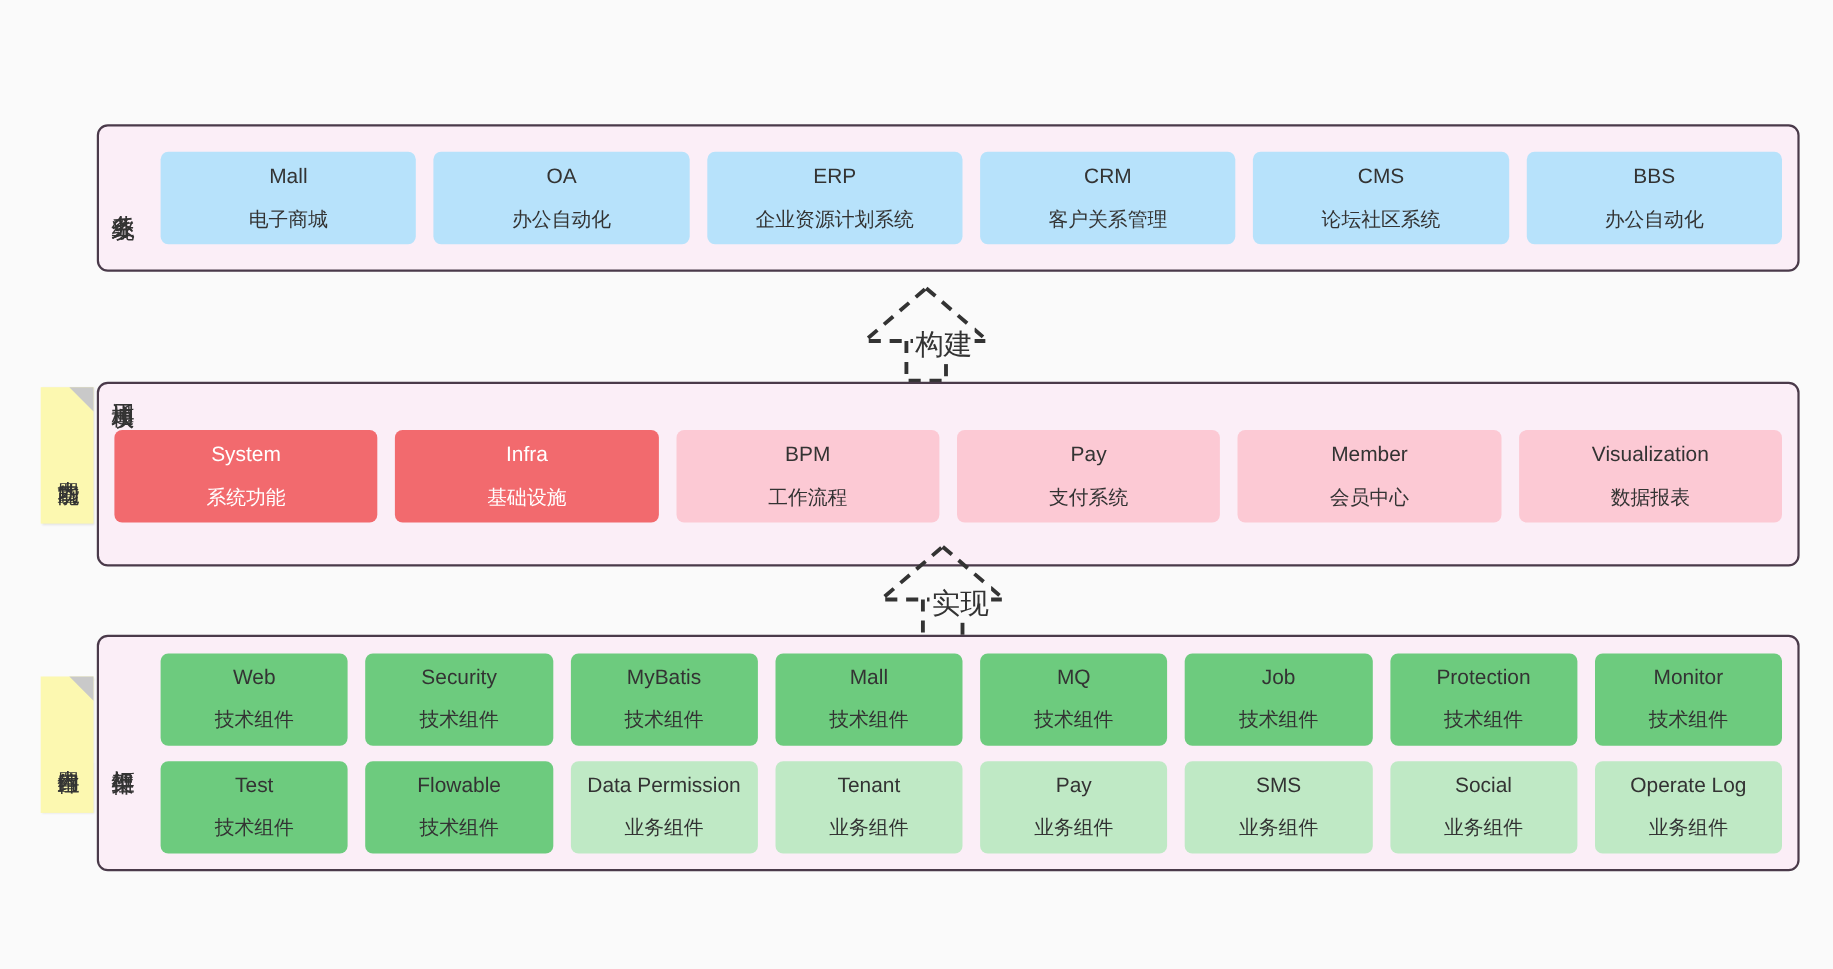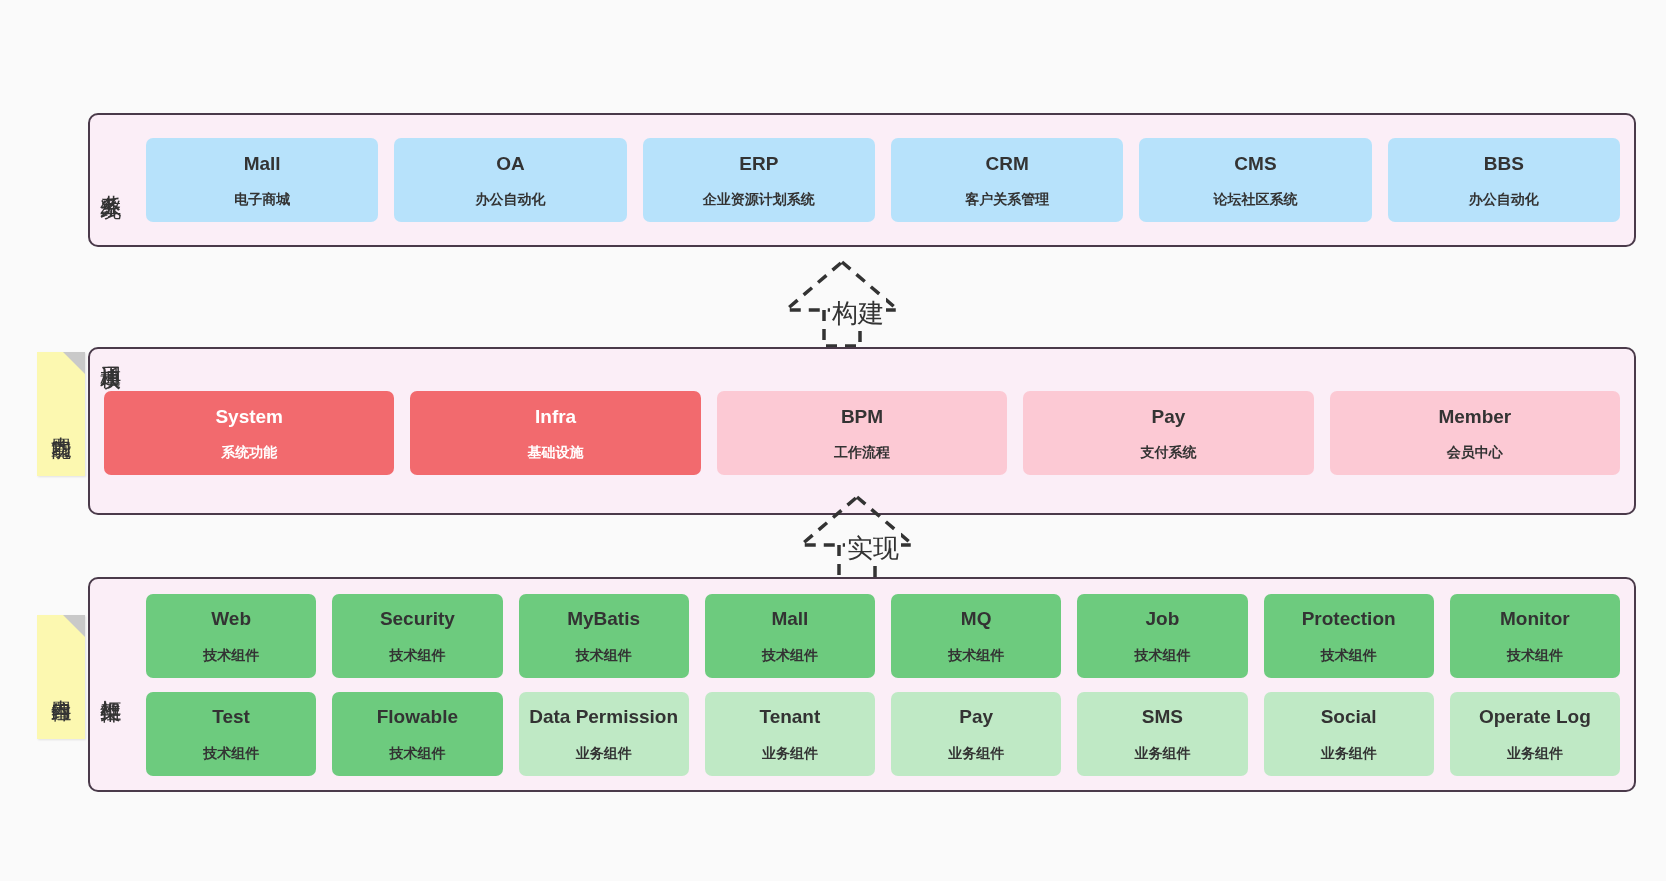--- a/index.html
+++ b/index.html
@@ -40,21 +40,20 @@
     letter-spacing: 1px;
     user-select: none;
   }
   .layer-body {
     flex: 1 1 auto;
     display: flex;
     align-items: center;
     justify-content: space-between;
     padding: 0 14px;
     gap: 16px;
-    font-weight: bold;
   }
   .layer-body.two-rows {
     flex-direction: column;
     justify-content: center;
     gap: 14px;
     padding: 14px;
   }
   .row {
     display: flex;
     width: 100%;
@@ -69,21 +68,21 @@
     display: flex;
     flex-direction: column;
     align-items: center;
     justify-content: center;
     text-align: center;
     box-sizing: border-box;
     padding: 6px 4px;
     line-height: 1.22;
   }
   .card .en { font-size: 19px; }
-  .card .cn { font-size: 14px; margin-top: 16px; }
+  .card .cn { font-size: 18px; margin-top: 16px; }
 
   .card.blue  { background: #b7e2fb; color: #333333; height: 84px; }
   .card.red   { background: #f26a6e; color: #ffffff; height: 84px; }
   .card.pink  { background: #fcc9d4; color: #333333; height: 84px; }
   .card.green { background: #6dcb7e; color: #333333; height: 84px; }
   .card.lightgreen { background: #bfe9c5; color: #333333; height: 84px; }
 
   
   #layer-business { left: 88px;  top: 113px; width: 1548px; height: 134px; }
   #layer-common   { left: 88px;  top: 347px; width: 1548px; height: 168px; flex-direction: column; }
@@ -200,20 +199,24 @@
       <span class="cn">工作流程</span>
     </div>
     <div class="card pink">
       <span class="en">Pay</span>
       <span class="cn">支付系统</span>
     </div>
     <div class="card pink">
       <span class="en">Member</span>
       <span class="cn">会员中心</span>
     </div>
+    <div class="card pink">
+      <span class="en">Visualization</span>
+      <span class="cn">数据报表</span>
+    </div>
   </div>
 </div>
 
 <div class="connector" id="connector-implement">
   <svg width="160" height="90" viewBox="0 0 160 90">
     <path d="M 80 4 L 136 52 L 24 52 Z" fill="none" stroke="#333333" stroke-width="3.5" stroke-dasharray="11,8"></path>
     <path d="M 62 52 L 62 88 L 98 88 L 98 52" fill="none" stroke="#333333" stroke-width="3.5" stroke-dasharray="11,8"></path>
   </svg>
   <span class="conn-label">实现</span>
 </div>

